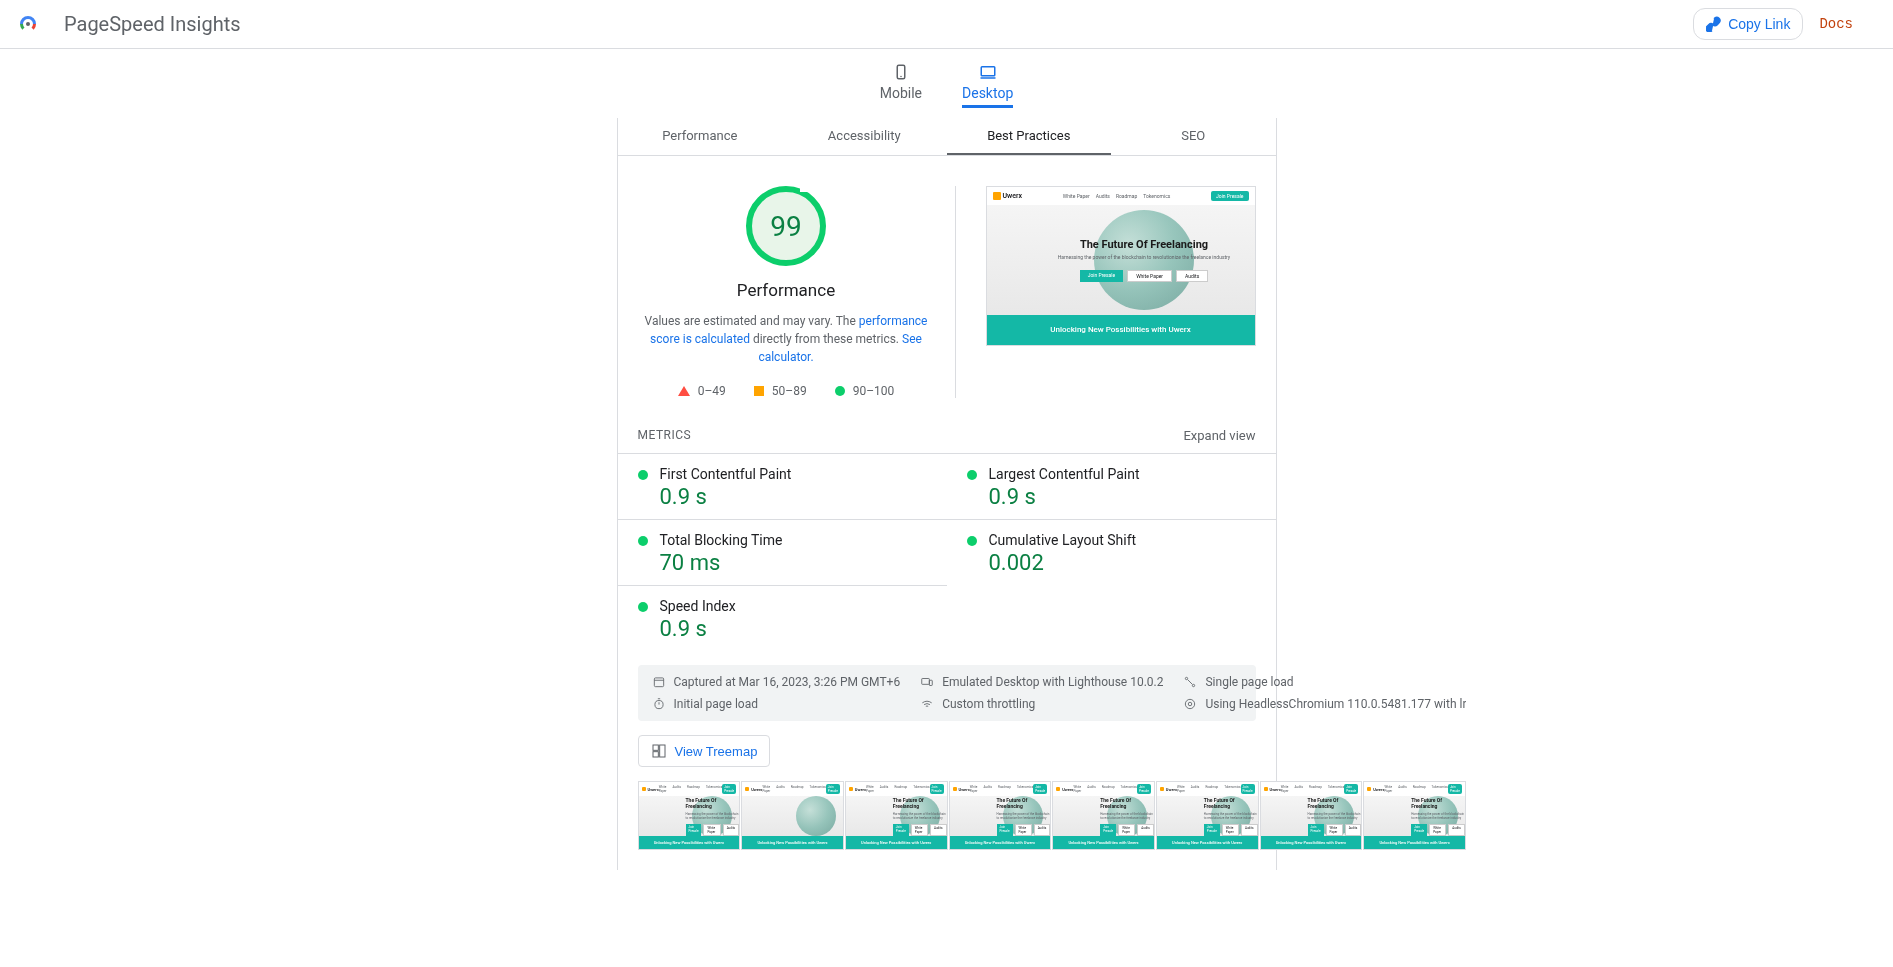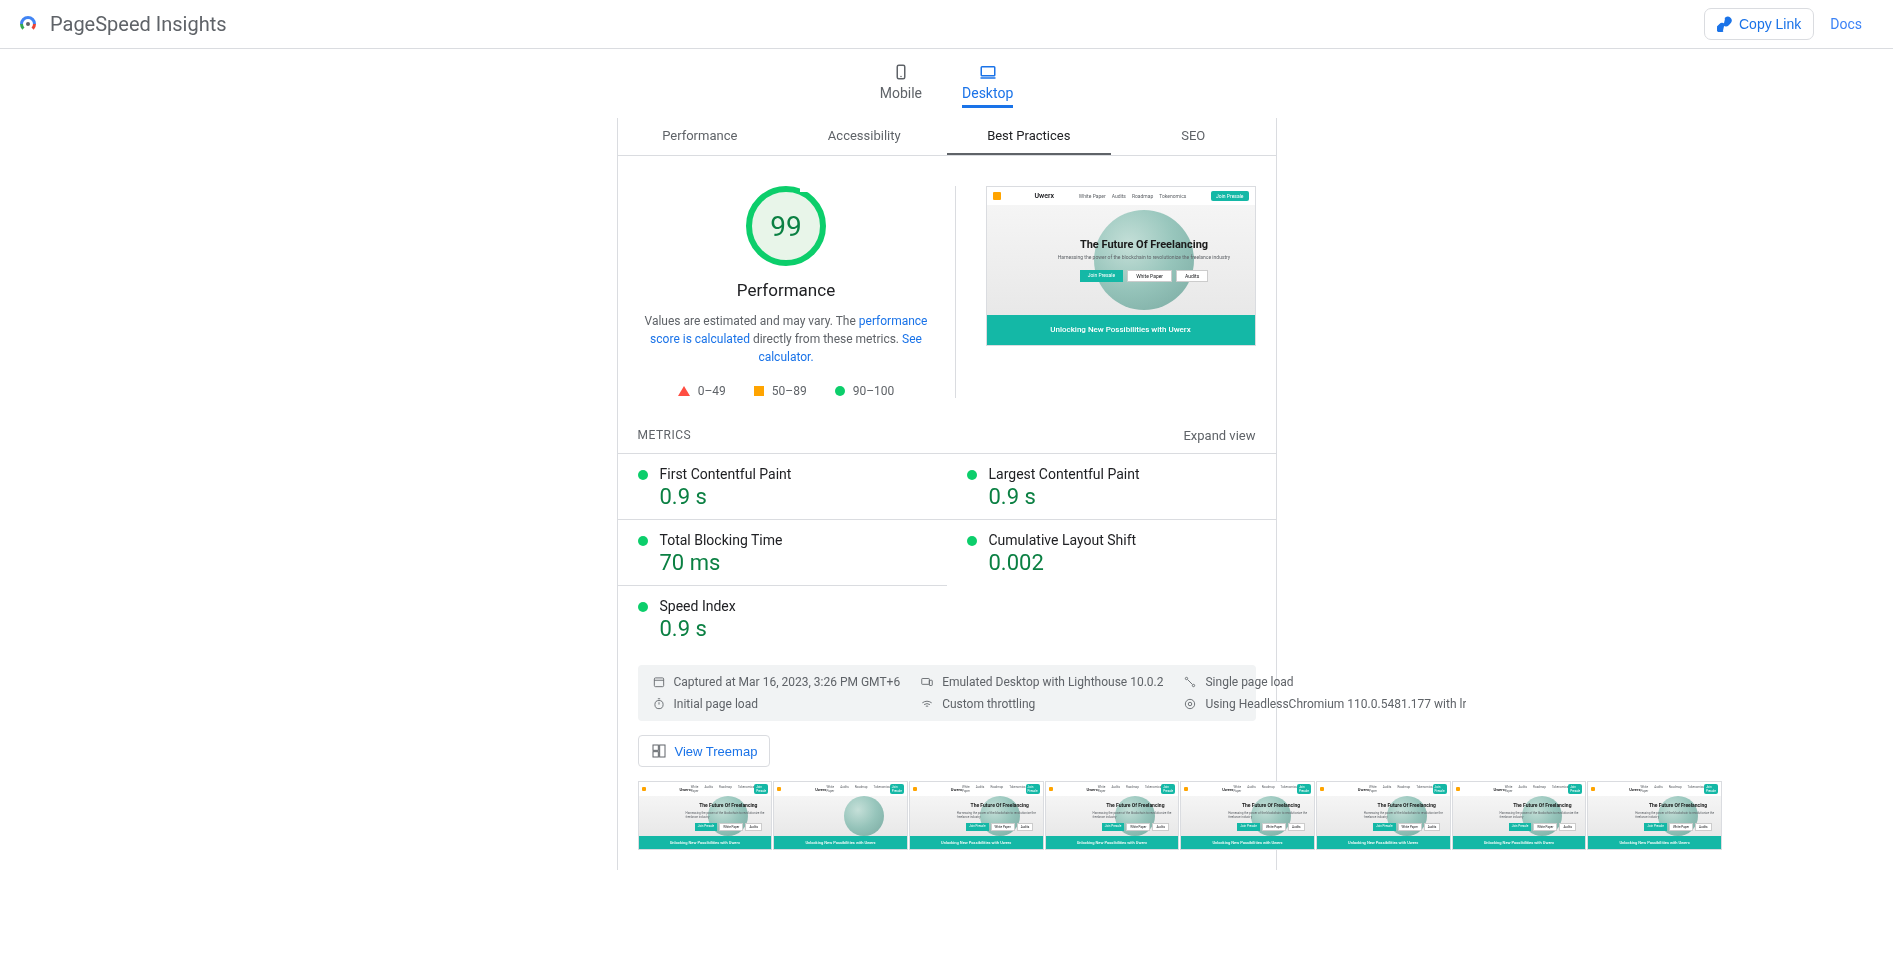--- a/index.html
+++ b/index.html
@@ -1,25 +1,25 @@
 <!DOCTYPE html>
 <html><head>
 <meta charset="utf-8">
 <style>
 * { margin: 0; padding: 0; box-sizing: border-box; }
 body { font-family: Roboto, Arial, sans-serif; background: #fff; color: #202124; font-size: 14px; }
 
 
 .header { display: flex; align-items: center; justify-content: space-between; padding: 8px 16px; border-bottom: 1px solid #dadce0; }
-.header-left { display: flex; align-items: center; gap: 10px; }
+.header-left { display: flex; align-items: center; gap: 24px; }
 .logo-icon { width: 24px; height: 24px; }
 .header-title { font-size: 20px; color: #5f6368; font-weight: 400; }
 .header-right { display: flex; align-items: center; gap: 16px; }
-.copy-link-btn { display: flex; align-items: center; gap: 6px; border: 1px solid #dadce0; border-radius: 7px; padding: 7px 12px; color: #1a73e8; background: #fff; cursor: pointer; font-size: 14px; }
-.docs-link { color: #3b82f6; text-decoration: none; cursor: pointer; font-size: 14px; margin-right: 15px; }
+.copy-link-btn { display: flex; align-items: center; gap: 6px; border: 1px solid #dadce0; border-radius: 12px; padding: 7px 12px; color: #1a73e8; background: #fff; cursor: pointer; font-size: 14px; }
+.docs-link { color: #c2410c; text-decoration: none; cursor: pointer; font-size: 14px; margin-right: 24px; font-family: Liberation Mono, monospace; }
 
 
 .device-tabs { display: flex; justify-content: center; gap: 40px; padding: 14px 0 10px; }
 .device-tab { display: flex; align-items: center; gap: 4px; color: #5f6368; cursor: pointer; padding-bottom: 4px; font-size: 14px; flex-direction: column; }
 .device-tab.active { color: #1a73e8; border-bottom: 3px solid #1a73e8; }
 .device-tab svg { width: 18px; height: 18px; }
 
 
 .main { width: 660px; margin: 0 auto; border-left: 1px solid #dadce0; border-right: 1px solid #dadce0; }
 
@@ -42,21 +42,21 @@
 .tri { width: 0; height: 0; border-left: 6px solid transparent; border-right: 6px solid transparent; border-bottom: 10px solid #ff4e42; }
 .sq { width: 10px; height: 10px; background: #ffa400; }
 .circ { width: 10px; height: 10px; border-radius: 50%; background: #0cce6b; }
 
 
 .score-right { width: 270px; }
 .screenshot { width: 100%; border: 1px solid #dadce0; background: #fff; }
 .shot-header { display: flex; align-items: center; justify-content: space-between; padding: 4px 6px; font-size: 6px; }
 .shot-logo { display: flex; align-items: center; gap: 2px; }
 .shot-logo-icon { width: 8px; height: 8px; background: #ffa400; border-radius: 1px; }
-.shot-logo-text { font-size: 7px; font-weight: 600; margin-left: 32px; }
+.shot-logo-text { font-size: 7px; font-weight: 600; }
 .shot-nav { display: flex; gap: 6px; color: #5f6368; font-size: 5px; }
 .shot-btn { background: #14b8a6; color: #fff; padding: 2px 5px; border-radius: 2px; font-size: 5px; }
 .shot-hero { position: relative; height: 110px; background: linear-gradient(#f5f5f5, #e8e8e8); display: flex; flex-direction: column; align-items: center; justify-content: center; overflow: hidden; padding-left: 47px; }
 .shot-globe { position: absolute; width: 100px; height: 100px; border-radius: 50%; background: radial-gradient(circle at 35% 35%, #a8d4c8, #5ba898, #2d7d6f); opacity: 0.6; }
 .shot-hero-title { position: relative; font-size: 11px; font-weight: 700; color: #1a1a1a; }
 .shot-hero-sub { position: relative; font-size: 5px; color: #5f6368; margin-top: 3px; }
 .shot-hero-btns { position: relative; display: flex; gap: 4px; margin-top: 10px; }
 .shot-hero-btn { padding: 2px 8px; font-size: 5px; background: #fff; border: 1px solid #ccc; }
 .shot-hero-btn.primary { background: #14b8a6; color: #fff; border: none; }
 .shot-footer { background: #14b8a6; color: #fff; text-align: center; padding: 10px 4px; font-size: 8px; font-weight: 500; line-height: 1.3; }

